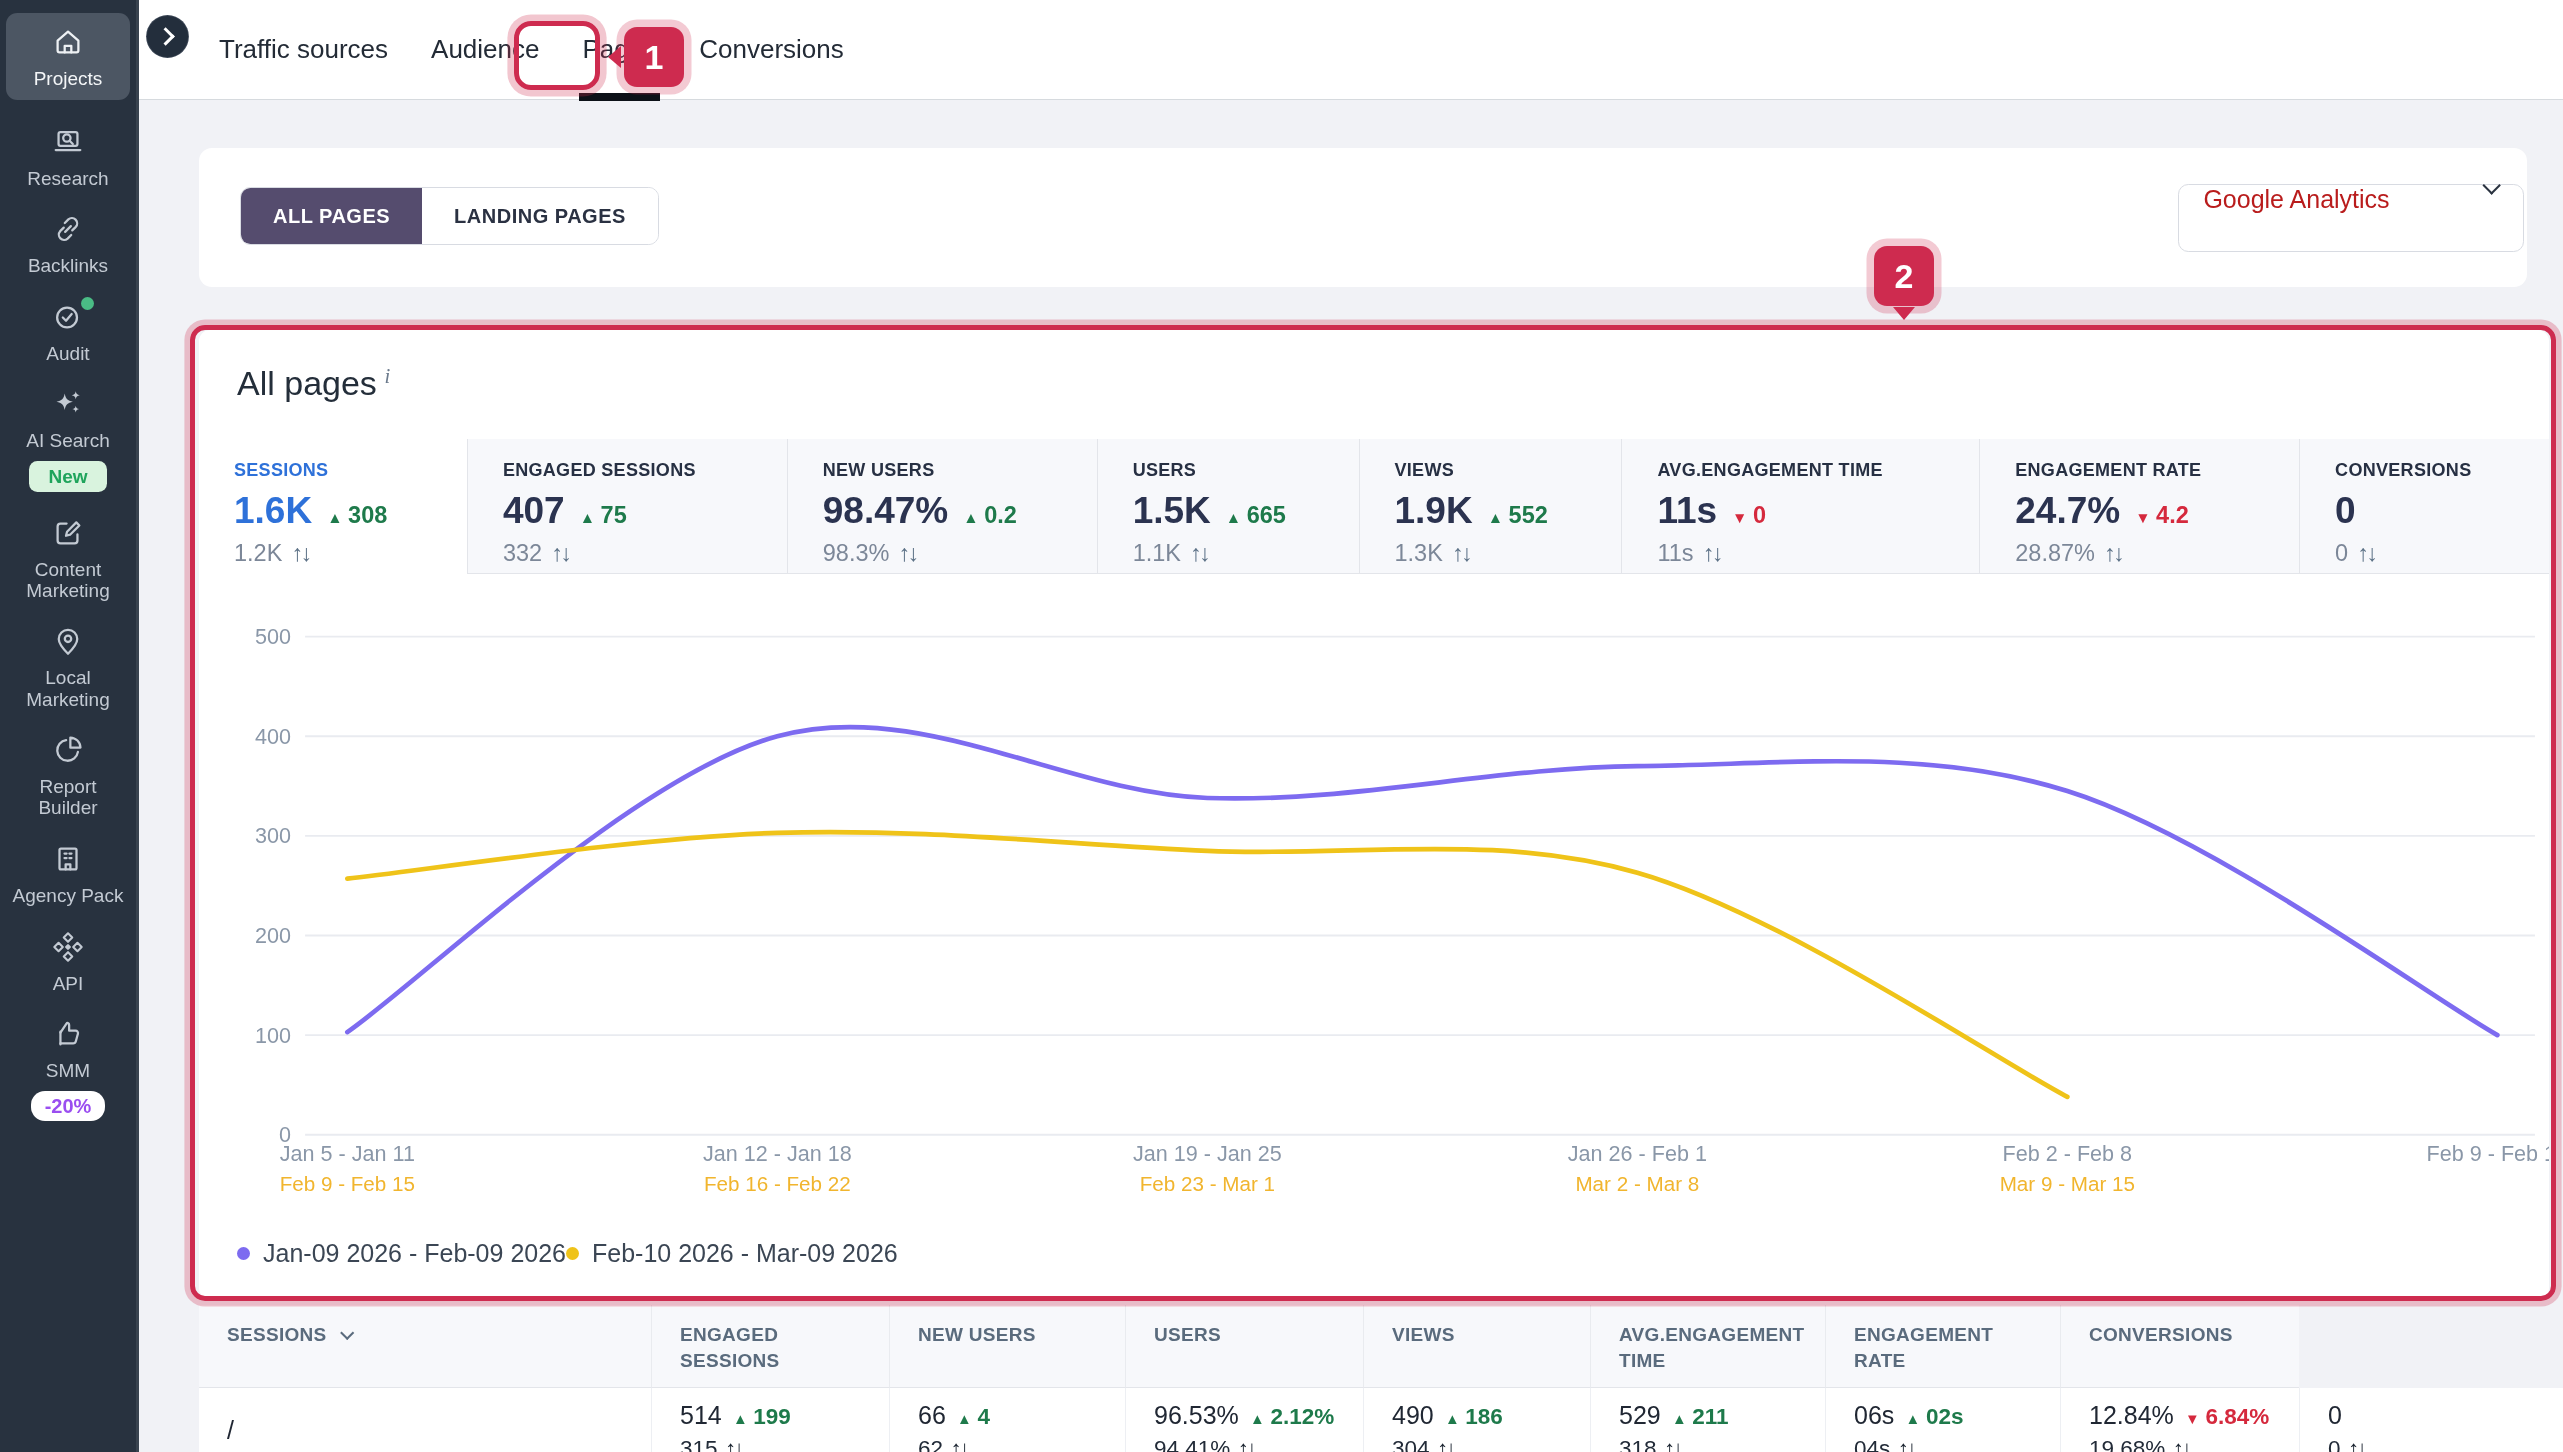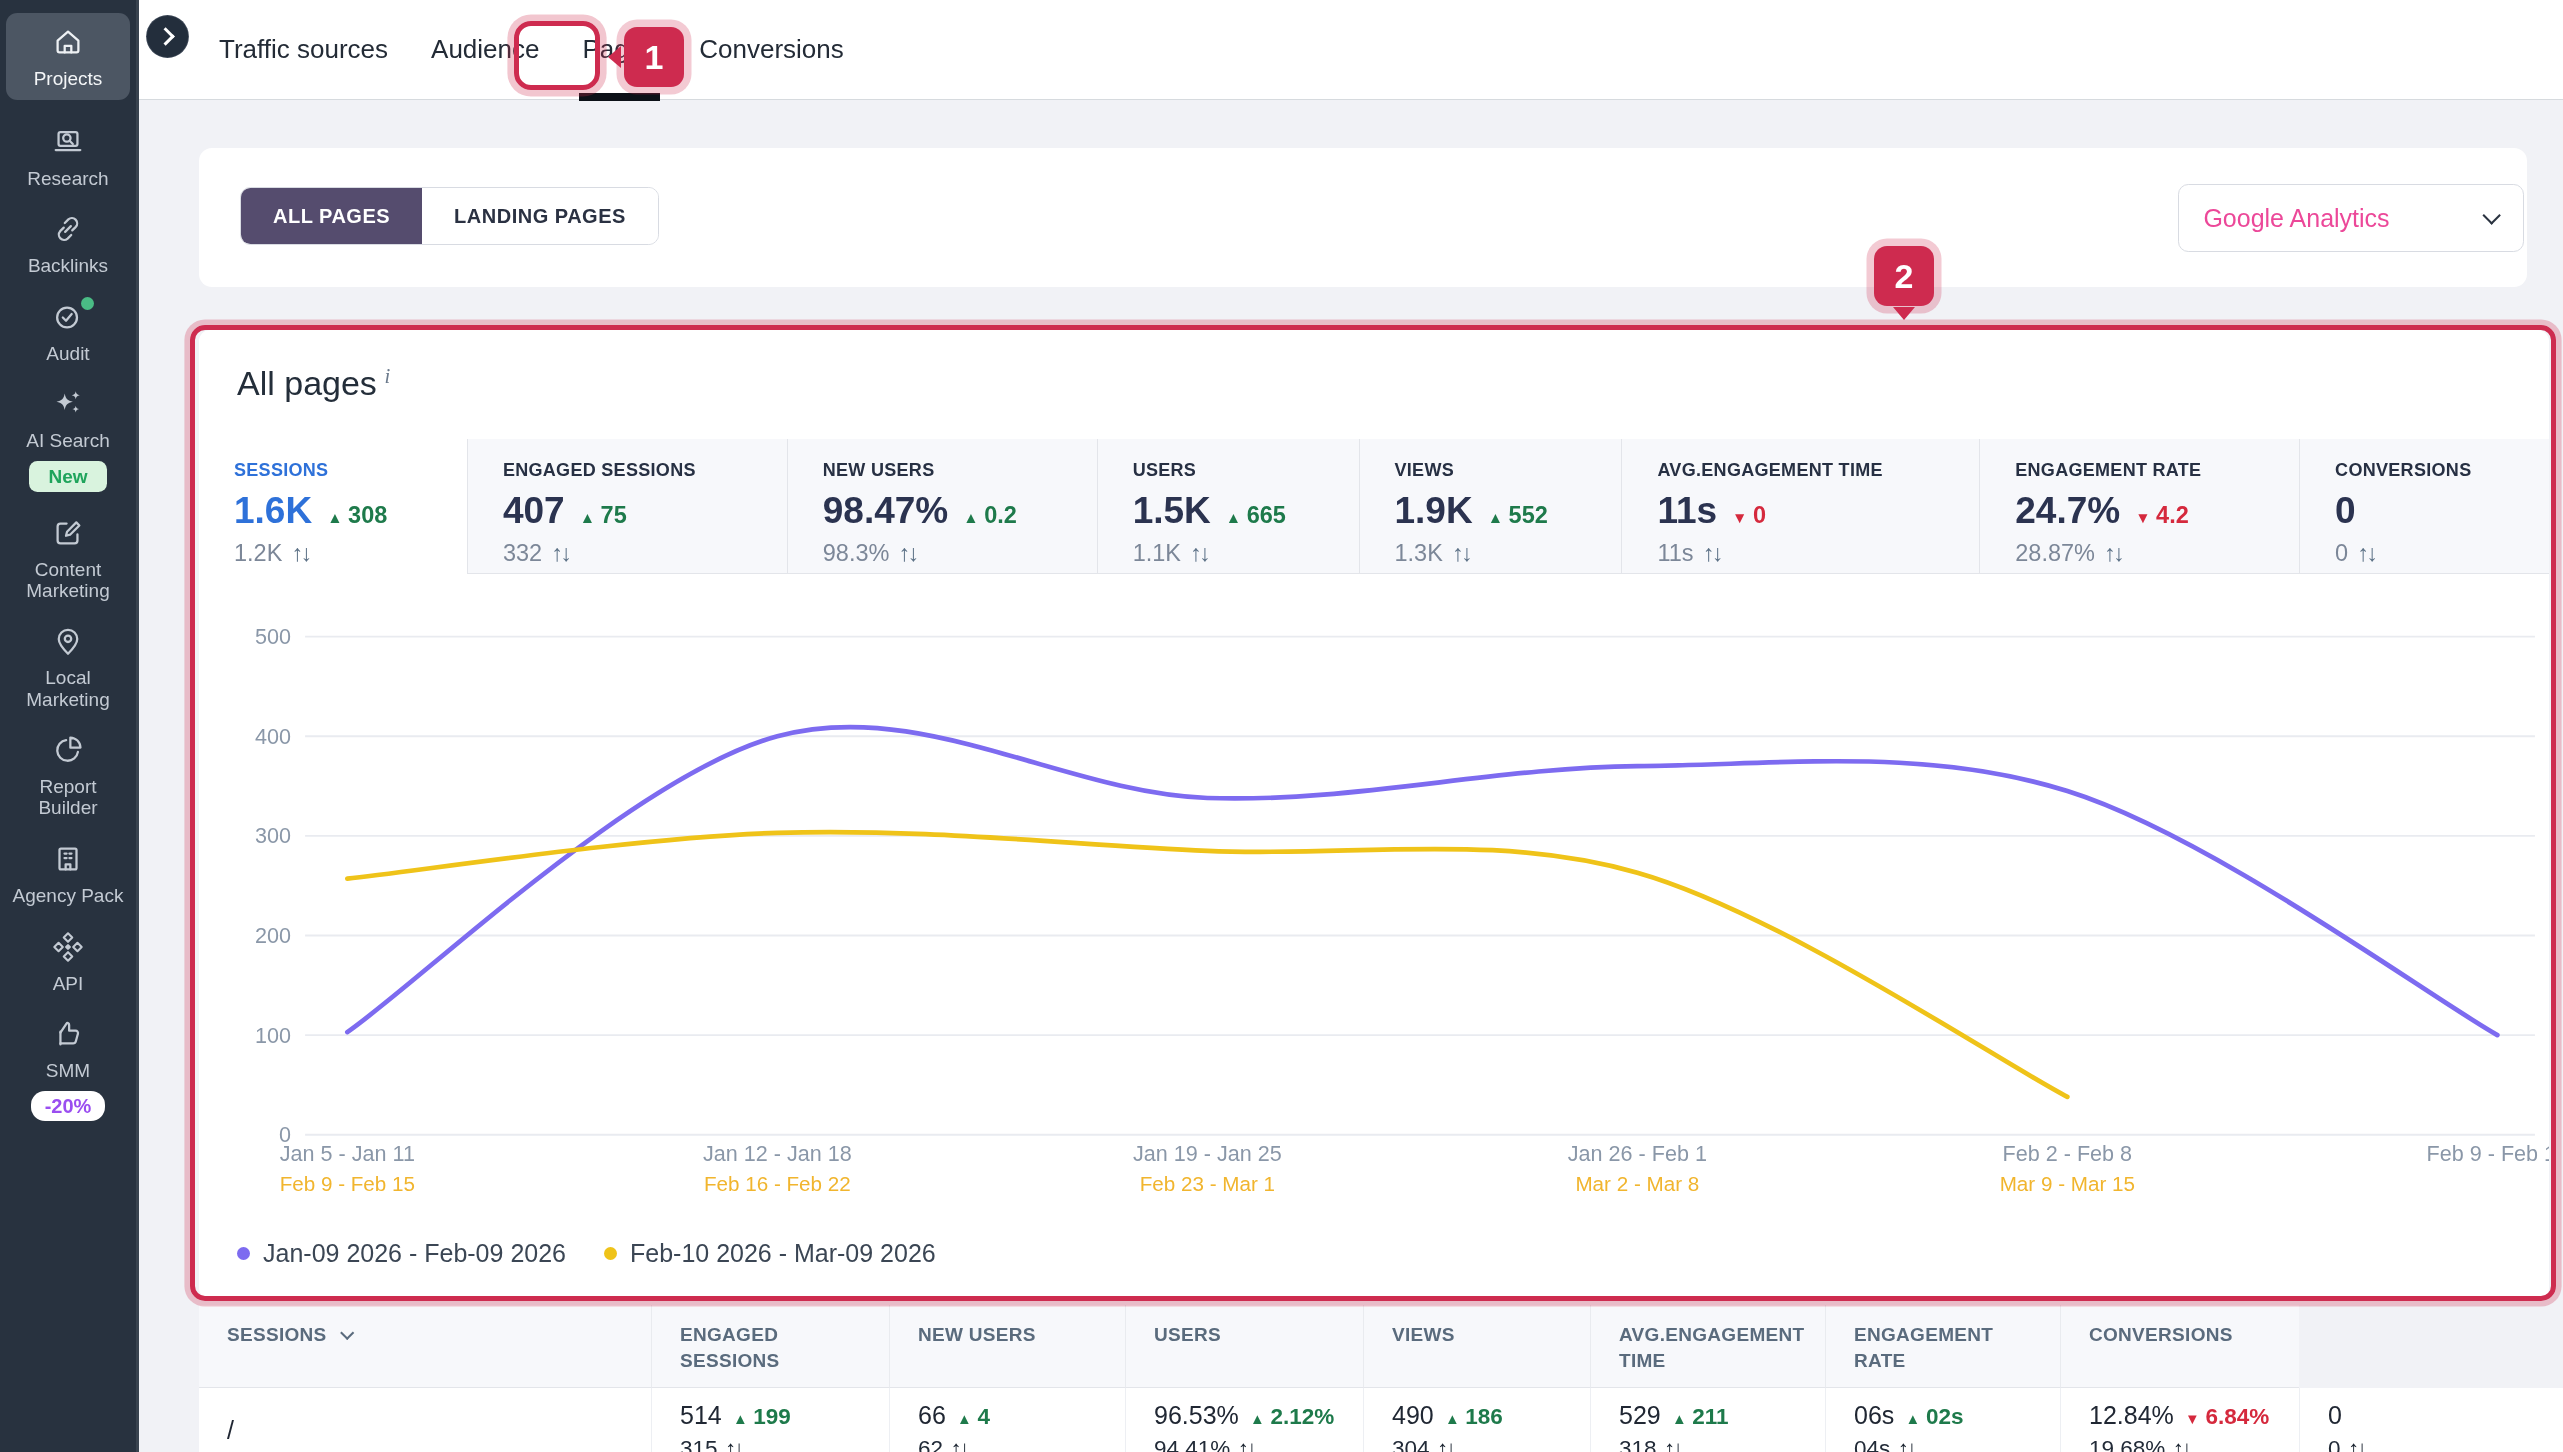--- a/index.html
+++ b/index.html
@@ -37,22 +37,22 @@
                 transform:rotate(45deg);margin-left:-3.8px}
 
   
   .filter-card{position:absolute;left:199px;top:148px;width:2328px;height:139px;background:#fff;border-radius:13px}
   .seg{position:absolute;left:41px;top:39px;height:58px;display:flex;border:1.9px solid #d8dbe2;
        border-radius:10.3px;overflow:hidden;box-sizing:border-box}
   .seg-btn{display:flex;align-items:center;justify-content:center;font-size:20px;font-weight:bold;
            letter-spacing:0.5px;padding:0 32px;background:#fff;color:#2a3142;cursor:pointer;white-space:nowrap}
   .seg-btn.selected{background:#554c6e;color:#fff;border-radius:7.5px 0 0 7.5px}
   .dropdown{position:absolute;left:1979px;top:36px;width:346px;height:68px;border:1.9px solid #d8dbe2;
-            border-radius:10.3px;box-sizing:border-box;display:flex;align-items:center;
-            padding:0 24.4px;font-size:25px;color:#ec4899;cursor:pointer;background:#fff;justify-content:space-between}
+            border-radius:10.3px;box-sizing:border-box;display:flex;
+            padding:0 24.4px;font-size:25px;color:#b91c1c;cursor:pointer;background:#fff;justify-content:space-between}
   .dropdown .chev{width:11.3px;height:11.3px;border-right:2.8px solid #2a3340;border-bottom:2.8px solid #2a3340;
             transform:rotate(45deg);margin-top:-5.6px}
 
   
   .panel{position:absolute;left:199px;top:330px;width:2350px;height:969px;background:#fff;border-radius:11.3px}
   .panel-title{position:absolute;left:38px;top:34px;font-size:34px;color:#242e3a}
   .panel-title sup{font-size:20.7px;color:#6b7a8c;font-style:italic;font-family:"Liberation Serif",serif;margin-left:7.5px}
 
   .metric-row{position:absolute;left:0;top:109px;width:2350px;height:135px;display:flex}
   .mcell{box-sizing:border-box;padding:20.7px 0 0 35px;background:#f7f8fb;
@@ -67,21 +67,21 @@
   .delta{margin-left:15px;font-size:23.5px;font-weight:bold}
   .delta.up{color:#1e7a4b}.delta.down{color:#d5293d}
   .tri-up::before{content:"\25B2";font-size:.66em;margin-right:5.6px}
   .tri-down::before{content:"\25BC";font-size:.66em;margin-right:5.6px}
   .msub{margin-top:7.5px;font-size:23.5px;color:#7c8798}
   .updown{letter-spacing:-2.8px;margin-left:9.4px;color:#5d7287}
   .updown::before{content:"\2191\2193"}
 
   #chart-svg{position:absolute;left:0;top:270px;font-family:inherit}
 
-  .legend{position:absolute;left:38px;top:909px;display:flex;align-items:center;gap:38px}
+  .legend{position:absolute;left:38px;top:909px;display:flex;align-items:center;}
   .legend-item{display:flex;align-items:center;gap:13px;font-size:25px;color:#3b4654}
   .dot{width:13px;height:13px;border-radius:50%}
 
   
   .anno{pointer-events:none;z-index:50}
   .ring1{position:absolute;left:514px;top:20.7px;width:86px;height:69px;border:5.6px solid #ce2b4f;
          border-radius:17px;box-shadow:0 0 0 6.6px rgba(206,43,79,.27);box-sizing:border-box}
   .ring2{position:absolute;left:190px;top:325px;width:2366px;height:976px;border:5.6px solid #ce2b4f;
          border-radius:15px;box-shadow:0 0 0 5.6px rgba(206,43,79,.27);box-sizing:border-box}
   .step-badge{position:absolute;width:60px;height:60px;background:#ce2b4f;border-radius:13px;

